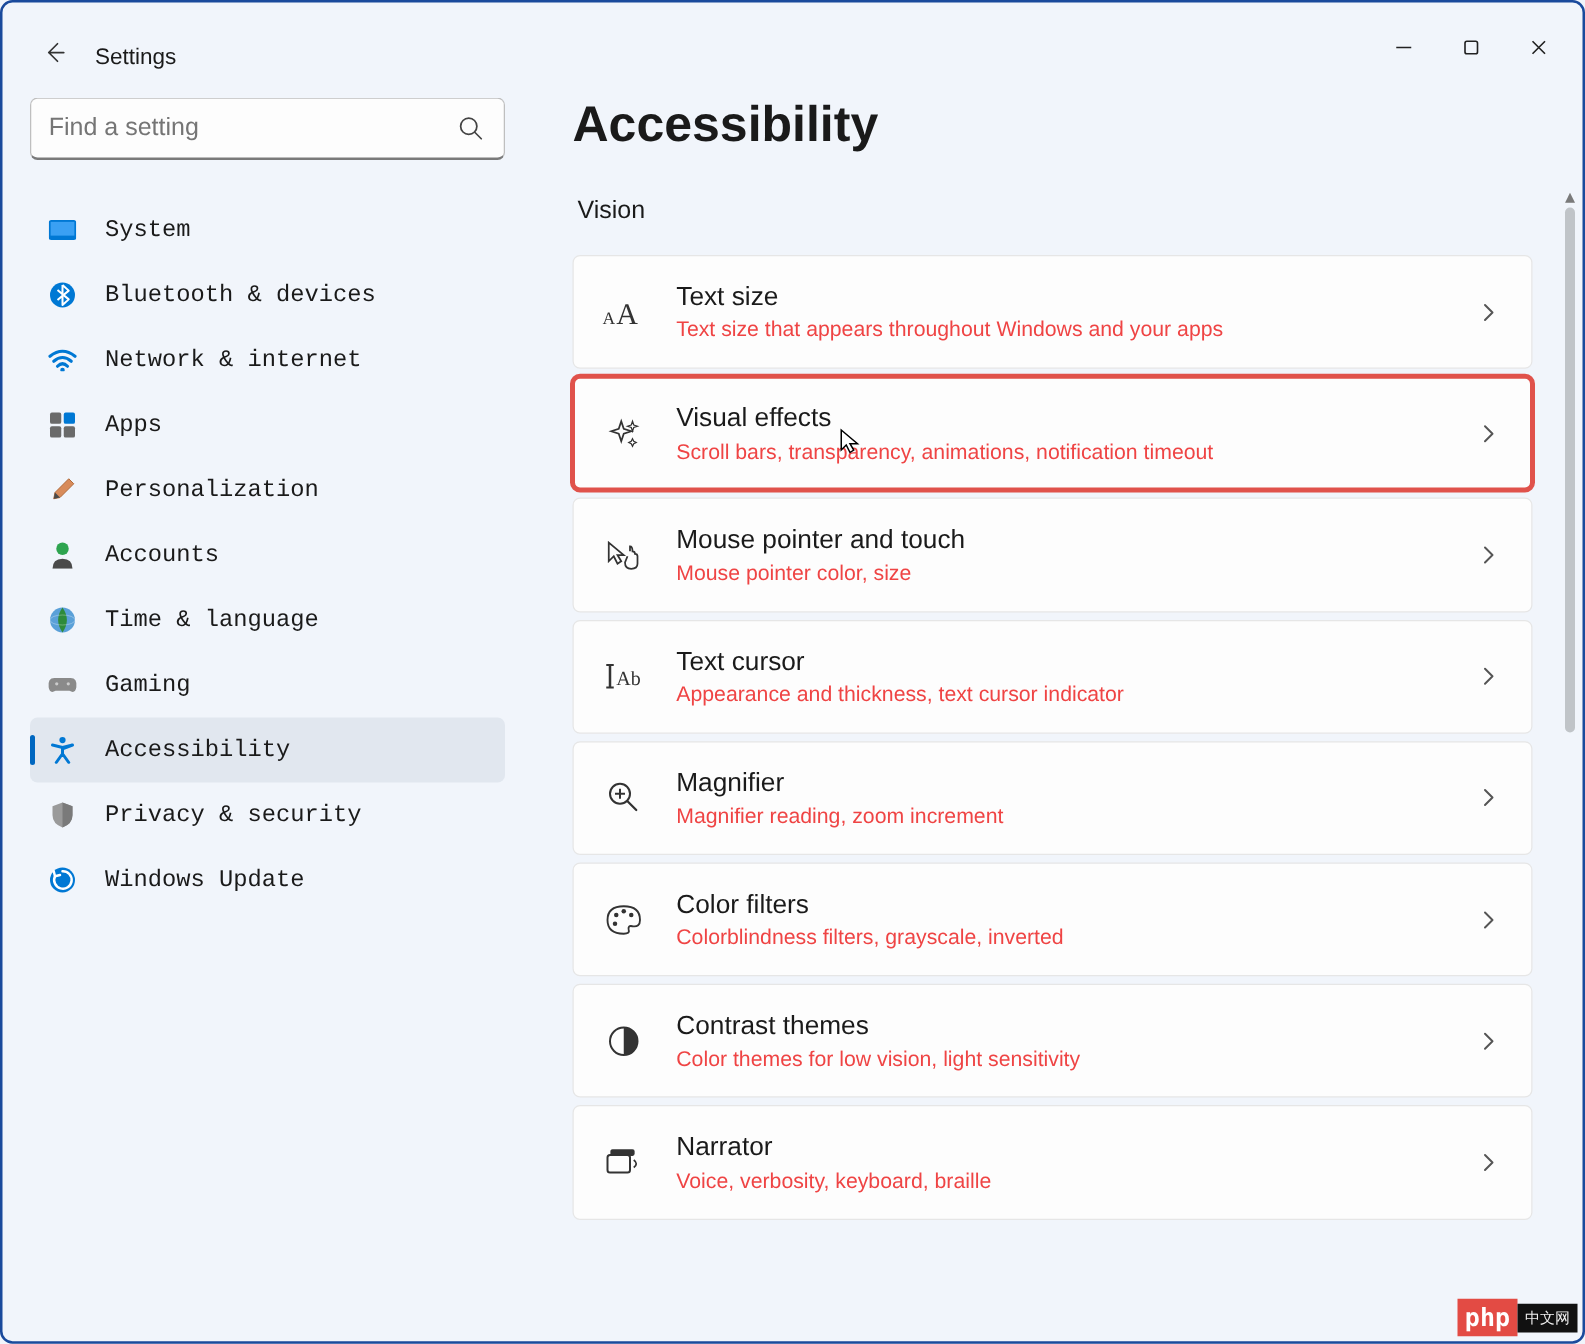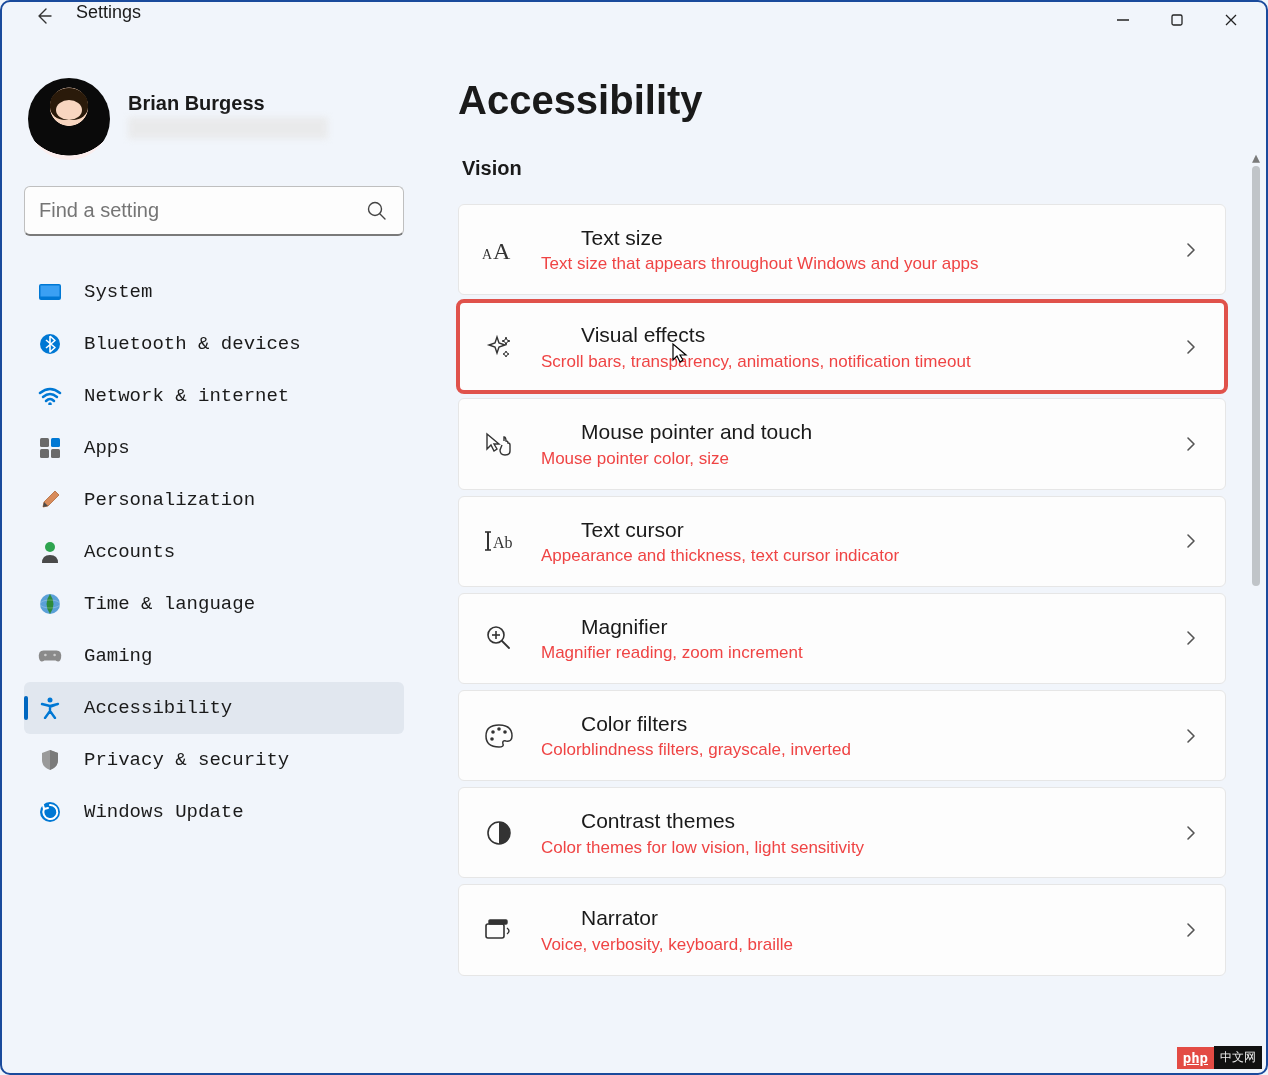--- a/index.html
+++ b/index.html
@@ -1,20 +1,20 @@
 <!DOCTYPE html>
 <html><head>
 <meta charset="utf-8">
 <style>
   * { box-sizing: border-box; margin: 0; padding: 0; }
   html, body { width: 1268px; height: 1075px; font-family: "Segoe UI", Arial, sans-serif; }
   body { background: #f1f5fb; border: 2px solid #1a4a9c; border-radius: 10px; position: relative; overflow: hidden; }
 
   
-  .titlebar { display: flex; align-items: flex-start; height: 54px; padding: 0 8px 0 28px; }
+  .titlebar { display: flex; align-items: flex-end; height: 54px; padding: 0 8px 0 28px; }
   .back-btn { width: 28px; height: 28px; display: flex; align-items: center; justify-content: center; cursor: pointer; }
   .app-title { font-size: 18px; margin-left: 18px; color: #1a1a1a; }
   .win-controls { margin-left: auto; display: flex; gap: 0; }
   .win-ctrl { width: 54px; height: 36px; display: flex; align-items: center; justify-content: center; cursor: pointer; }
 
   
   .layout { display: flex; height: calc(100% - 54px); }
 
   
   .sidebar { width: 420px; padding: 22px 18px 0 22px; flex-shrink: 0; }
@@ -32,45 +32,45 @@
   .nav { list-style: none; font-family: Liberation Mono, monospace; }
   .nav-item { display: flex; align-items: center; height: 52px; padding: 0 14px; border-radius: 6px; cursor: pointer; position: relative; gap: 22px; }
   .nav-item.active { background: #e1e7ef; }
   .nav-item.active::before { content: ""; position: absolute; left: 0; top: 14px; bottom: 14px; width: 4px; background: #0067c0; border-radius: 3px; }
   .nav-icon { width: 24px; height: 24px; display: flex; align-items: center; justify-content: center; font-size: 20px; }
   .nav-label { font-size: 19px; color: #1a1a1a; }
 
   
   .content { flex: 1; padding: 22px 40px 0 36px; position: relative; }
   .page-title { font-size: 40px; font-weight: 600; color: #1a1a1a; margin-bottom: 34px; }
-  .section-header { font-size: 20px; font-weight: 700; color: #1a1a1a; margin-bottom: 24px; padding-left: 4px; }
+  .section-header { font-size: 20px; font-weight: 400; color: #1a1a1a; margin-bottom: 24px; padding-left: 4px; }
 
   .card-list { display: flex; flex-direction: column; gap: 6px; }
   .card { background: #fdfdfd; border: 1px solid #e6e6e6; border-radius: 6px; padding: 18px 24px 18px 22px; display: flex; align-items: center; cursor: pointer; position: relative; }
   .card.highlighted { outline: 4px solid #e0524b; outline-offset: -2px; }
   .card-icon { width: 36px; height: 36px; display: flex; align-items: center; justify-content: center; margin-right: 24px; }
   .card-text { flex: 1; }
-  .card-title { font-size: 21px; color: #1a1a1a; line-height: 1.4; margin-left: 40px; }
+  .card-title { font-size: 21px; color: #1a1a1a; line-height: 1.4; }
   .card-sub { font-size: 17px; color: #ef4444; line-height: 1.4; }
   .card-chevron { width: 20px; height: 20px; display: flex; align-items: center; justify-content: center; margin-left: 12px; }
 
   
   .cursor { position: absolute; left: 669px; top: 340px; pointer-events: none; }
 
   
   .scrollbar { position: absolute; right: 4px; top: 148px; width: 12px; height: 910px; }
   .scroll-track { position: absolute; top: 16px; bottom: 16px; left: 2px; right: 2px; background: transparent; }
   .scroll-thumb { position: absolute; left: 0; right: 0; top: 0; height: 420px; background: #c0c4c8; border-radius: 5px; }
   .scroll-arrow { position: absolute; left: 0; right: 0; height: 14px; display: flex; align-items: center; justify-content: center; color: #7a7a7a; }
   .scroll-arrow.up { top: 0; }
   .scroll-arrow.down { bottom: 0; }
 
   
   .watermark { position: absolute; right: 4px; bottom: 4px; display: flex; align-items: center; }
-  .wm-1 { background: #e34b44; color: #fff; font-weight: bold; font-size: 14px; padding: 3px 6px; font-family: monospace; text-decoration: underline; }
+  .wm-1 { background: #e34b44; color: #fff; font-weight: bold; font-size: 20px; padding: 3px 6px; font-family: monospace; }
   .wm-2 { background: #111; color: #eee; font-size: 12px; padding: 3px 6px; }
 
   svg { display: block; }
 </style>
 </head>
 <body>
 
 <div class="titlebar">
   <div class="back-btn">
     <svg width="20" height="20" viewBox="0 0 20 20">
@@ -93,27 +93,20 @@
       <svg width="14" height="14" viewBox="0 0 14 14">
           <path d="M2 2 L12 12 M12 2 L2 12" stroke="#222" stroke-width="1.3"></path>
         </svg>
     </div>
   </div>
 </div>
 
 <div class="layout">
 
   <div class="sidebar">
-    <div class="user-block">
-      <div class="avatar"></div>
-      <div>
-        <div class="user-name">Brian Burgess</div>
-        <div class="user-email"></div>
-      </div>
-    </div>
 
     <div class="search-wrap">
       <input class="search-input" placeholder="Find a setting" style="">
       <span class="search-icon-pos">
         <svg width="22" height="22" viewBox="0 0 22 22">
             <circle cx="9" cy="9" r="6.5" stroke="#444" stroke-width="1.4" fill="none"></circle>
             <line x1="14" y1="14" x2="19" y2="19" stroke="#444" stroke-width="1.4" stroke-linecap="round"></line>
           </svg>
       </span>
     </div>

